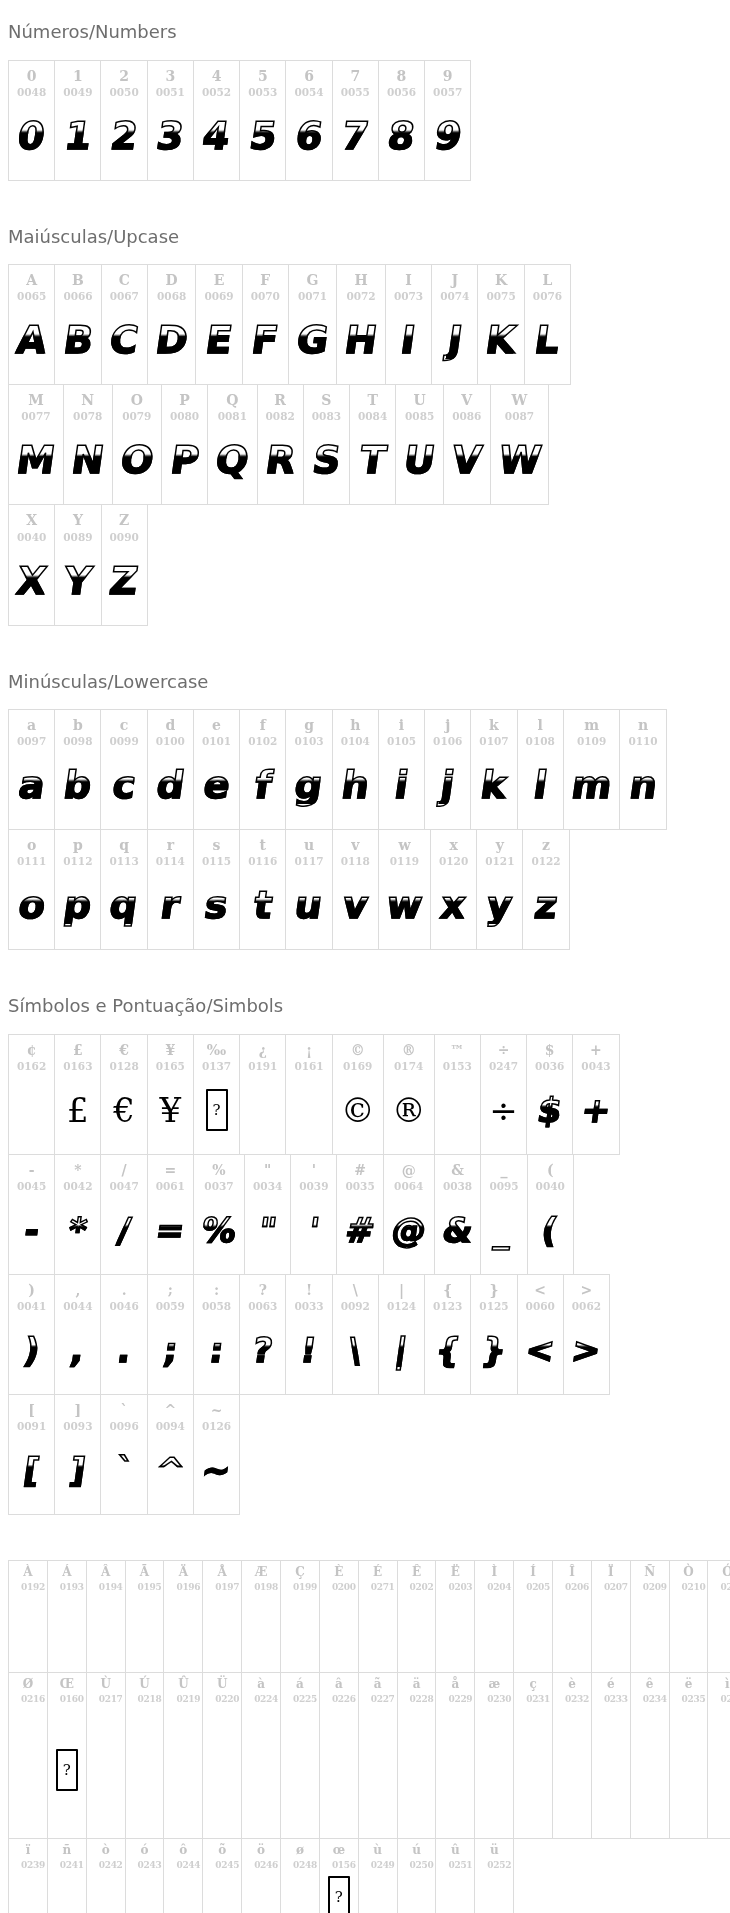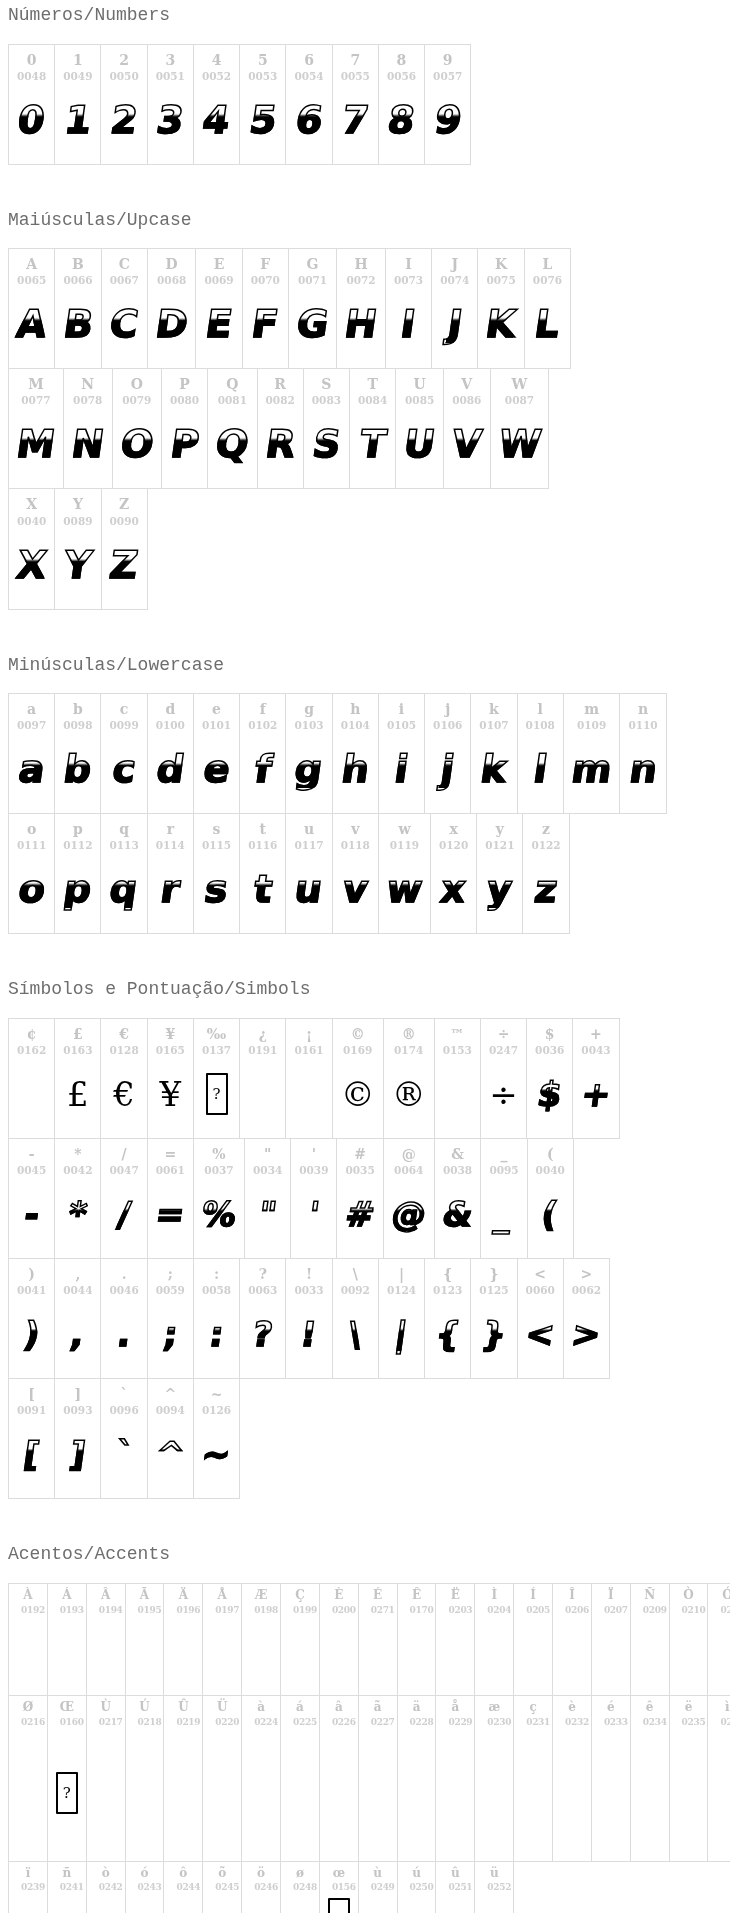--- a/index.html
+++ b/index.html
@@ -8,21 +8,21 @@
   }
   html,body{margin:0;padding:0;}
   body{
     width:730px;height:1913px;overflow:hidden;background:var(--c-bg);
     font-family:"DejaVu Sans", sans-serif;
   }
   #glyph-map{padding:5px 0 0 8px;}
   section.glyph-section + section.glyph-section{margin-top:45px;}
   h2.section-title{
     font-size:18px;font-weight:400;color:var(--c-header);
-    margin:0 0 17px 0;line-height:1.2;font-family:Liberation Mono, monospace;
+    margin:16px 0 17px 0;line-height:1.2;
   }
   .grid{width:max-content;}
   .row{display:flex;width:max-content;border:1px solid var(--c-border);margin-top:-1px;background:#fff;}
   .grid .row:first-child{margin-top:0;}
   .cell{
     display:flex;flex-direction:column;align-items:center;
     padding:7px 8px 12px;min-width:30px;box-sizing:border-box;
   }
   .cell + .cell{border-left:1px solid var(--c-border);}
   .ch{
@@ -831,21 +831,20 @@
             <div class="ch">~</div>
             <div class="code">0126</div>
             <div class="glyph-area">
               <div class="glyph custom">~</div>
             </div>
           </div>
         </div>
       </div>
     </section>
     <section class="glyph-section" id="sec-accents">
-      <h2 class="section-title">Acentos/Accents</h2>
       <div class="grid">
         <div class="row">
           <div class="cell">
             <div class="ch">À</div>
             <div class="code">0192</div>
             <div class="glyph-area"></div>
           </div>
           <div class="cell">
             <div class="ch">Á</div>
             <div class="code">0193</div>
@@ -886,21 +885,21 @@
             <div class="code">0200</div>
             <div class="glyph-area"></div>
           </div>
           <div class="cell">
             <div class="ch">É</div>
             <div class="code">0271</div>
             <div class="glyph-area"></div>
           </div>
           <div class="cell">
             <div class="ch">Ê</div>
-            <div class="code">0170</div>
+            <div class="code">0202</div>
             <div class="glyph-area"></div>
           </div>
           <div class="cell">
             <div class="ch">Ë</div>
             <div class="code">0203</div>
             <div class="glyph-area"></div>
           </div>
           <div class="cell">
             <div class="ch">Ì</div>
             <div class="code">0204</div>

